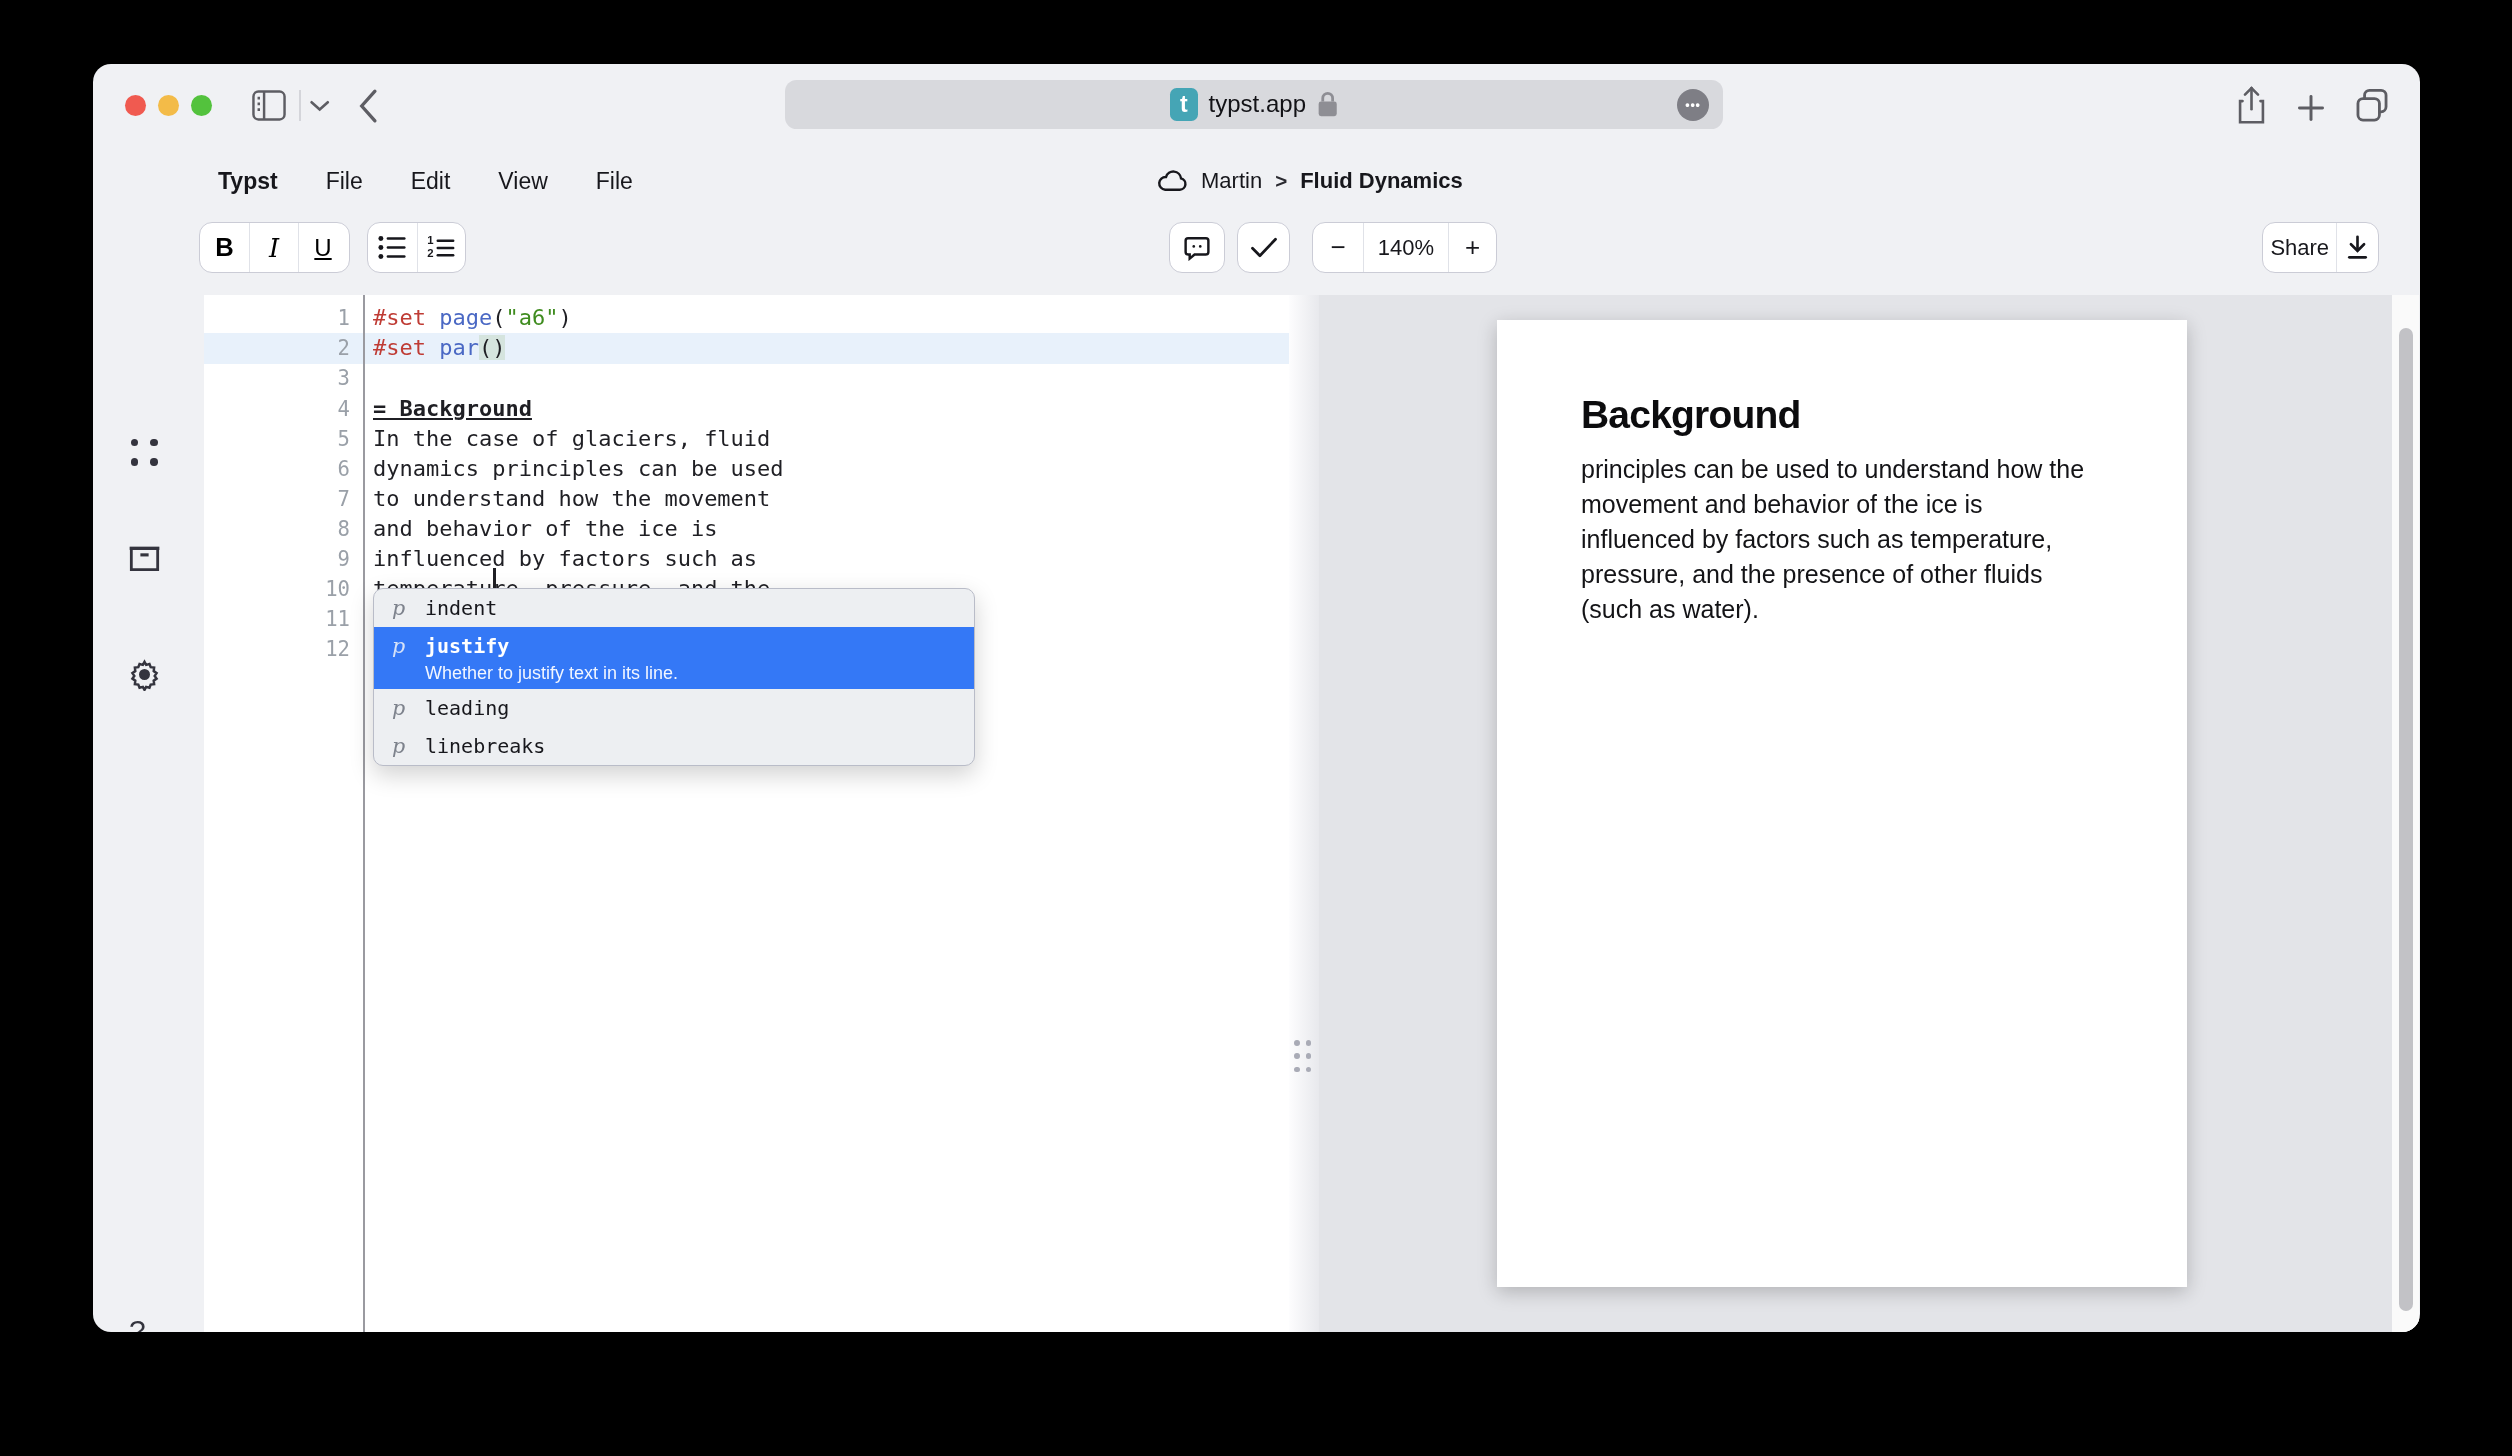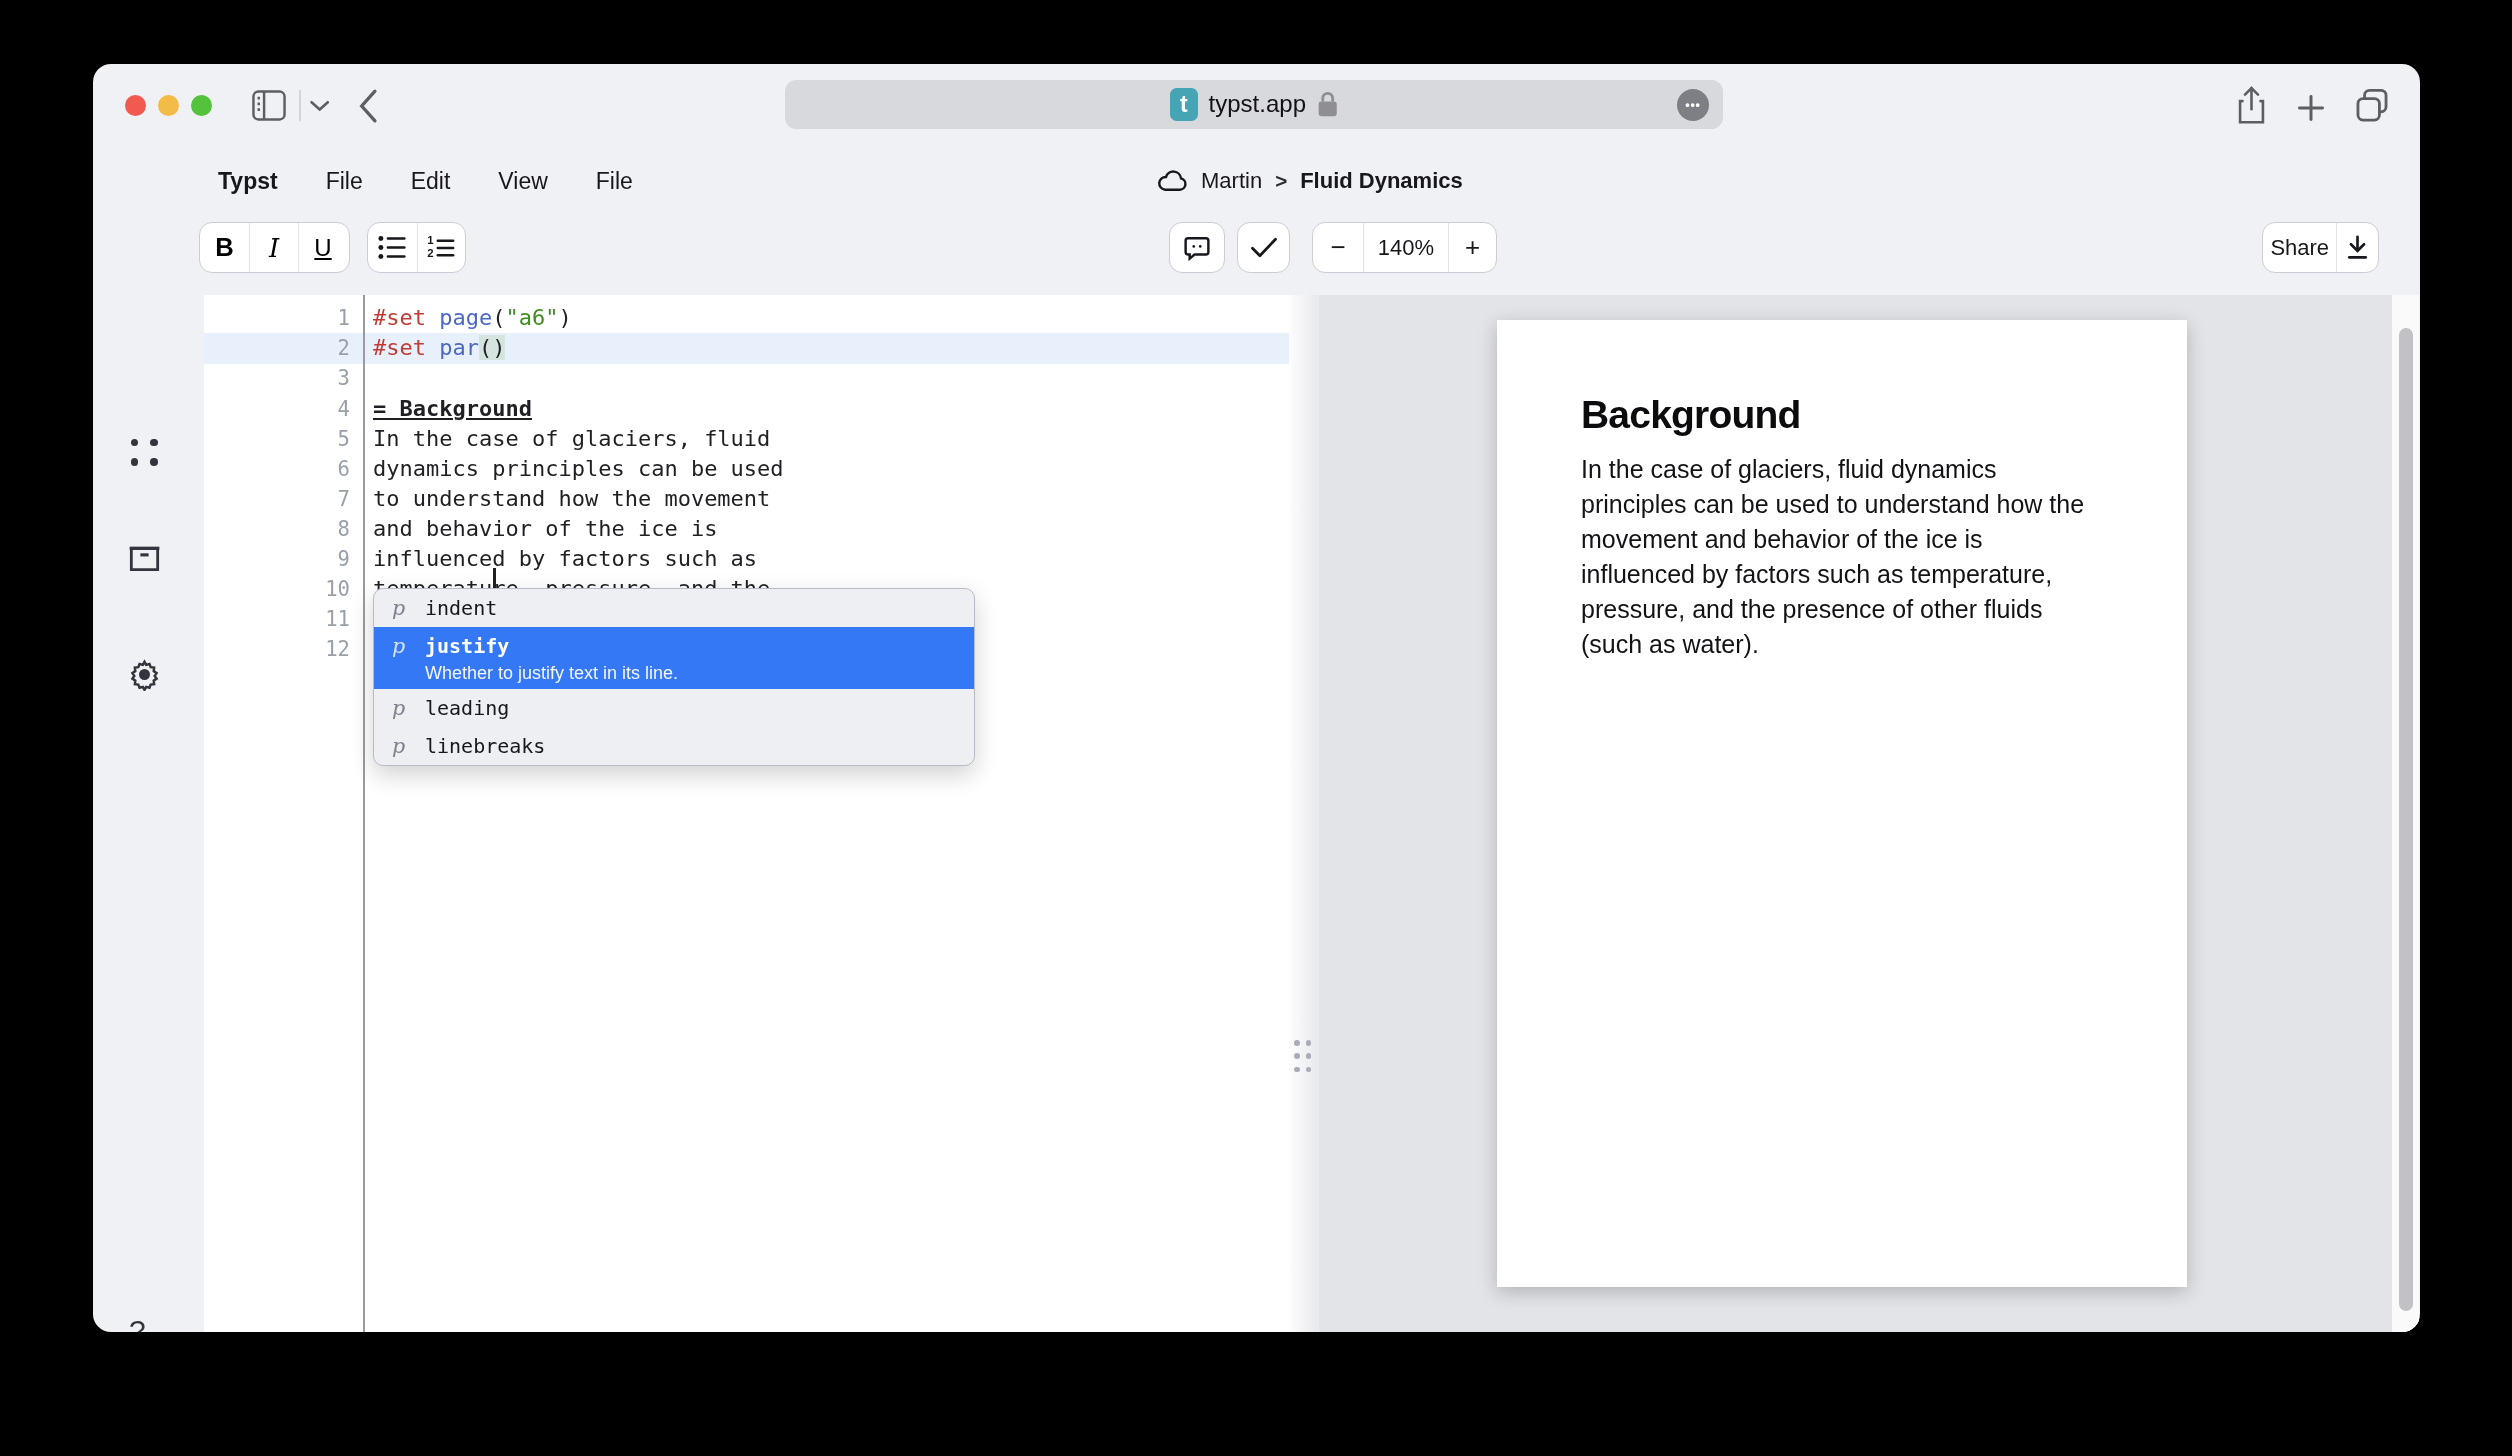--- a/index.html
+++ b/index.html
@@ -355,21 +355,20 @@
           <i></i>
           <i></i>
           <i></i>
         </div>
     </div>
 
     <div class="preview">
       <div class="page">
         <div class="page-heading">Background</div>
         <div class="page-body" id="preview-body">
-            <div>In the case of glaciers, fluid dynamics</div>
             <div>principles can be used to understand how the</div>
             <div>movement and behavior of the ice is</div>
             <div>influenced by factors such as temperature,</div>
             <div>pressure, and the presence of other fluids</div>
             <div>(such as water).</div>
           </div>
       </div>
       <div class="scroll-track">
         <div class="scroll-thumb"></div>
       </div>

